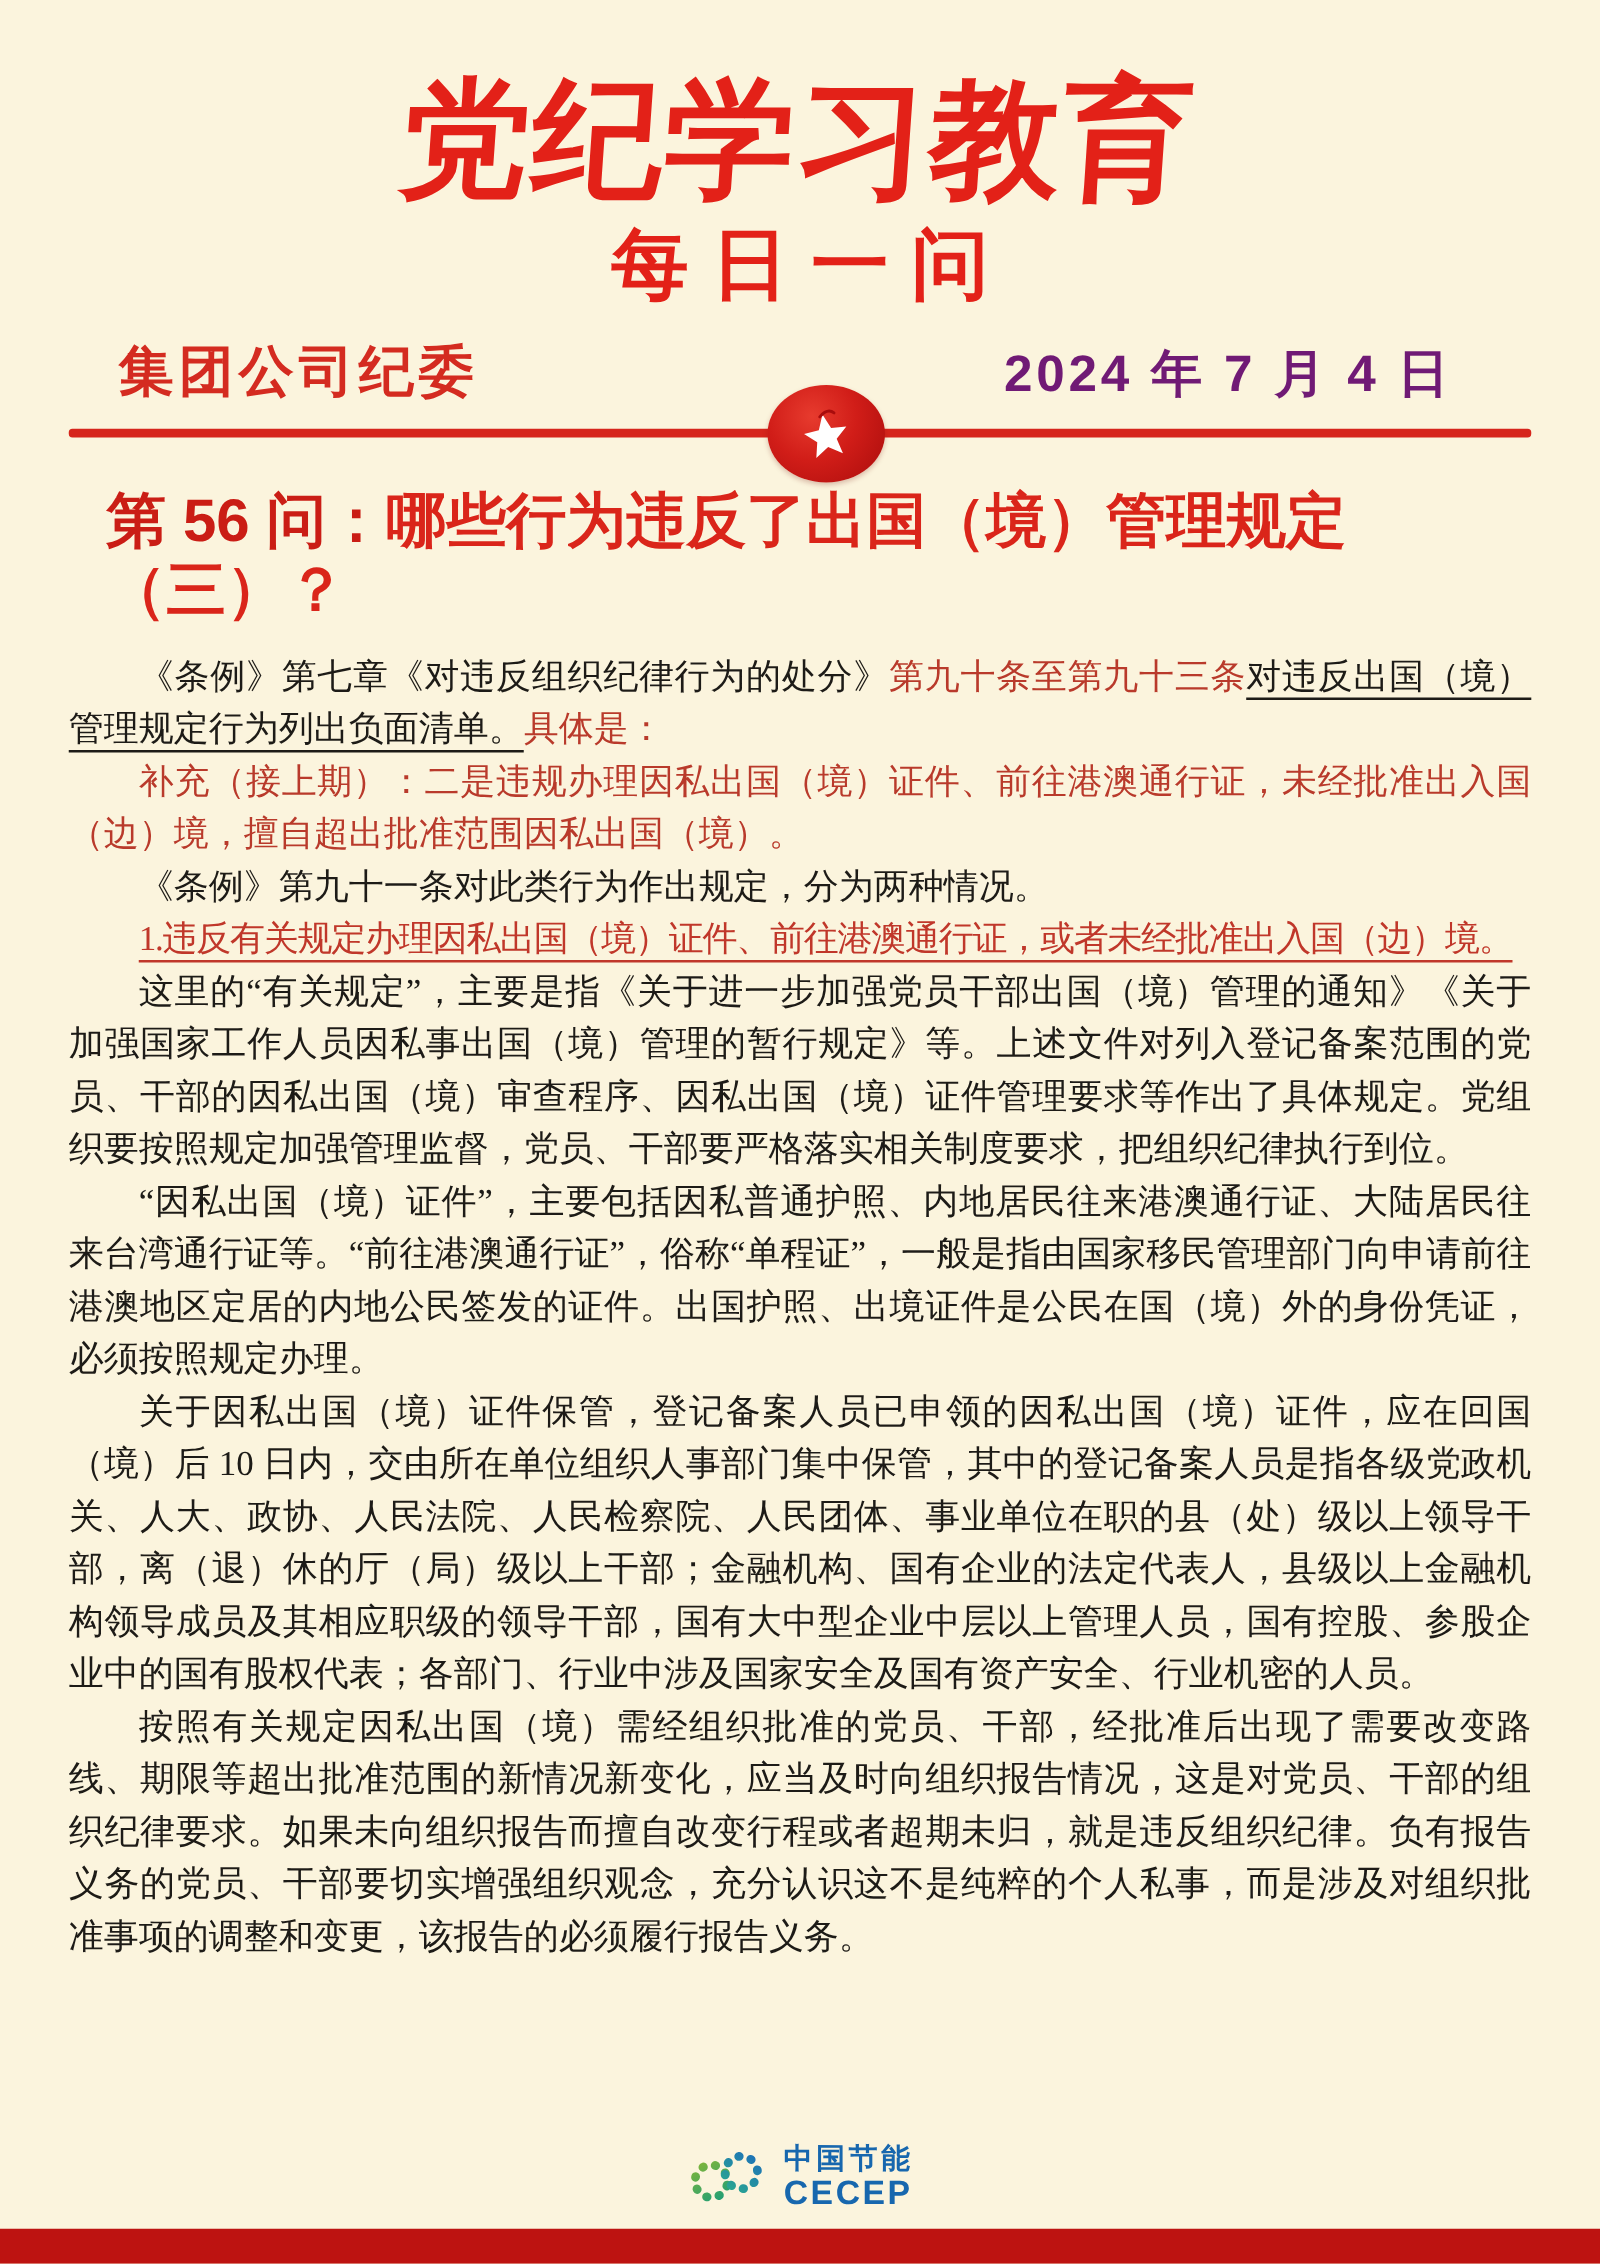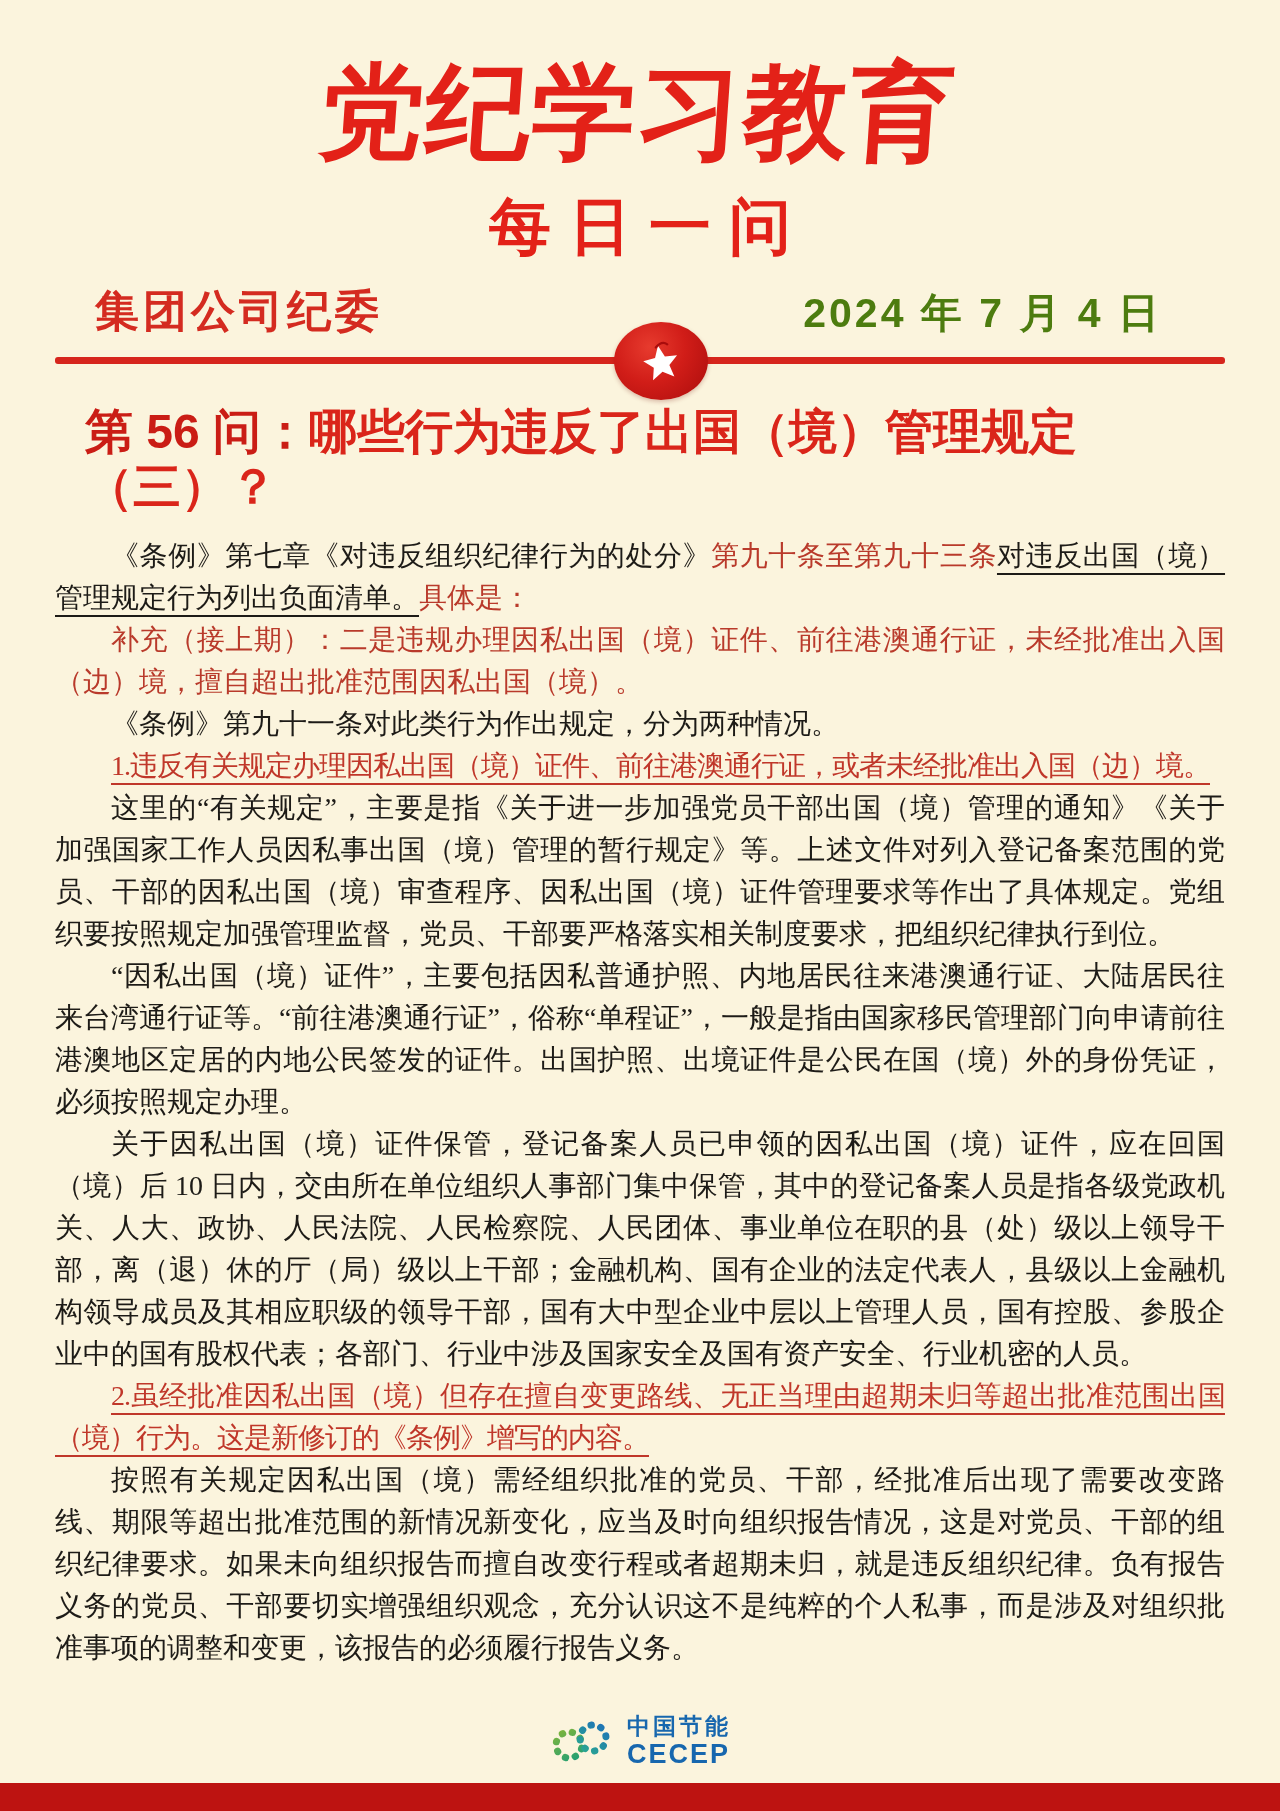--- a/index.html
+++ b/index.html
@@ -17,39 +17,39 @@
     margin:0;padding-top:58px;
     text-align:center;
     font-family:"Liberation Sans","DejaVu Sans",sans-serif;
     font-size:104px;font-weight:900;
     color:#e32118;
     letter-spacing:2px;
     transform:skewX(-4deg);
     line-height:1.05;
   }
   .sub-title{
-    margin:28px 0 0 0;
+    margin:14px 0 0 0;
     text-align:center;
     font-size:62px;font-weight:700;
     color:#e32118;
     letter-spacing:18px;
     text-indent:18px;
     line-height:1.05;
   }
   .meta-row{
     display:flex;justify-content:space-between;align-items:flex-end;
     margin:22px 0 0 0;
     padding:0 118px 0 95px;
     font-family:"Liberation Sans","DejaVu Sans",sans-serif;
   }
   .committee{
     font-size:44px;font-weight:700;color:#d42b20;letter-spacing:4px;
   }
   .issue-date{
-    font-size:41px;font-weight:700;color:#4d7c0f;letter-spacing:3px;
+    font-size:41px;font-weight:700;color:#701a75;letter-spacing:3px;
   }
 
   
   .divider{
     position:relative;
     margin:16px 55px 0 55px;
     height:7px;background:#d6251c;border-radius:3px;
   }
   .star-badge{
     position:absolute;left:calc(50% + 21px);top:50%;
@@ -146,21 +146,20 @@
   </div>
 
   <div class="article">
       <p><span class="seg-black">《条例》第七章《对违反组织纪律行为的处分》</span><span class="seg-red">第九十条至第九十三条</span><span class="seg-black-u">对违反出国（境）管理规定行为列出负面清单。</span><span class="seg-red">具体是：</span></p>
       <p><span class="seg-red">补充（接上期）：二是违规办理因私出国（境）证件、前往港澳通行证，未经批准出入国（边）境，擅自超出批准范围因私出国（境）。</span></p>
       <p><span class="seg-black">《条例》第九十一条对此类行为作出规定，分为两种情况。</span></p>
       <p><span class="seg-red-u">1.违反有关规定办理因私出国（境）证件、前往港澳通行证，或者未经批准出入国（边）境。</span></p>
       <p><span class="seg-black">这里的“有关规定”，主要是指《关于进一步加强党员干部出国（境）管理的通知》《关于加强国家工作人员因私事出国（境）管理的暂行规定》等。上述文件对列入登记备案范围的党员、干部的因私出国（境）审查程序、因私出国（境）证件管理要求等作出了具体规定。党组织要按照规定加强管理监督，党员、干部要严格落实相关制度要求，把组织纪律执行到位。</span></p>
       <p><span class="seg-black">“因私出国（境）证件”，主要包括因私普通护照、内地居民往来港澳通行证、大陆居民往来台湾通行证等。“前往港澳通行证”，俗称“单程证”，一般是指由国家移民管理部门向申请前往港澳地区定居的内地公民签发的证件。出国护照、出境证件是公民在国（境）外的身份凭证，必须按照规定办理。</span></p>
       <p><span class="seg-black">关于因私出国（境）证件保管，登记备案人员已申领的因私出国（境）证件，应在回国（境）后 10 日内，交由所在单位组织人事部门集中保管，其中的登记备案人员是指各级党政机关、人大、政协、人民法院、人民检察院、人民团体、事业单位在职的县（处）级以上领导干部，离（退）休的厅（局）级以上干部；金融机构、国有企业的法定代表人，县级以上金融机构领导成员及其相应职级的领导干部，国有大中型企业中层以上管理人员，国有控股、参股企业中的国有股权代表；各部门、行业中涉及国家安全及国有资产安全、行业机密的人员。</span></p>
-      <p><span class="seg-red-u">2.虽经批准因私出国（境）但存在擅自变更路线、无正当理由超期未归等超出批准范围出国（境）行为。这是新修订的《条例》增写的内容。</span></p>
       <p><span class="seg-black">按照有关规定因私出国（境）需经组织批准的党员、干部，经批准后出现了需要改变路线、期限等超出批准范围的新情况新变化，应当及时向组织报告情况，这是对党员、干部的组织纪律要求。如果未向组织报告而擅自改变行程或者超期未归，就是违反组织纪律。负有报告义务的党员、干部要切实增强组织观念，充分认识这不是纯粹的个人私事，而是涉及对组织批准事项的调整和变更，该报告的必须履行报告义务。</span></p>
     </div>
 
   <div class="footer-logo">
     <svg width="66" height="58" viewBox="0 0 66 58" aria-hidden="true">
       <defs>
         <linearGradient id="gL" x1="0" y1="0" x2="1" y2="1">
           <stop offset="0" stop-color="#7fb53a"></stop>
             <stop offset="1" stop-color="#1f9e77"></stop>
         </linearGradient>

